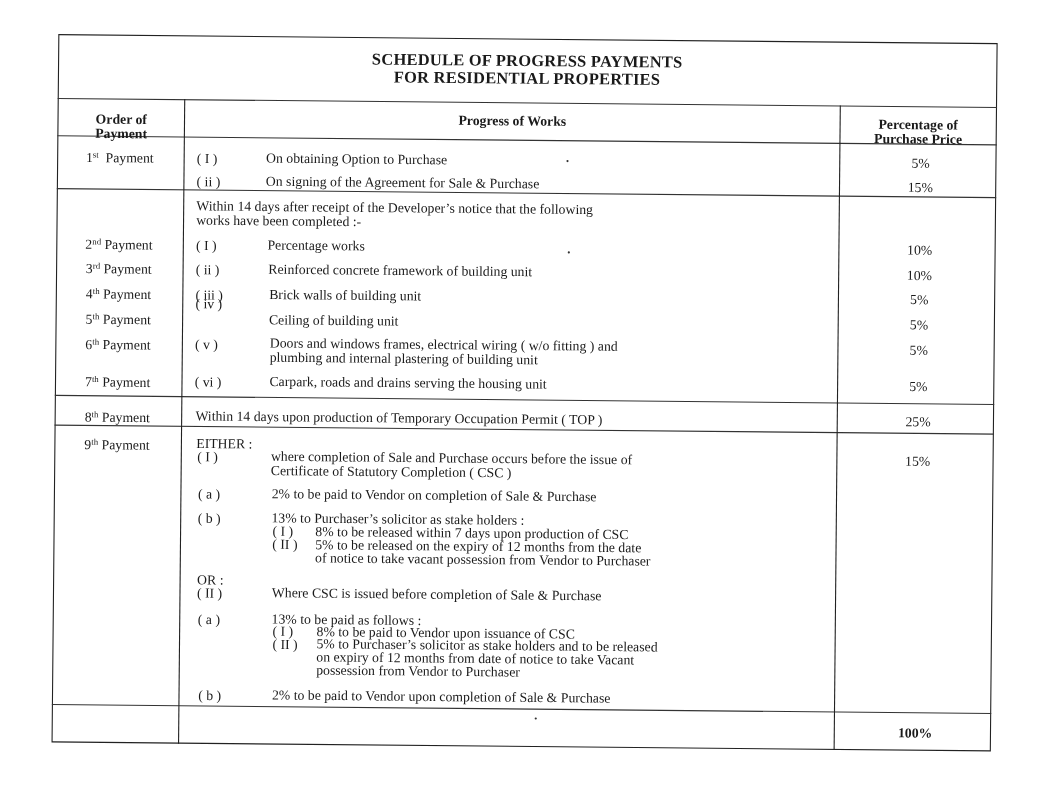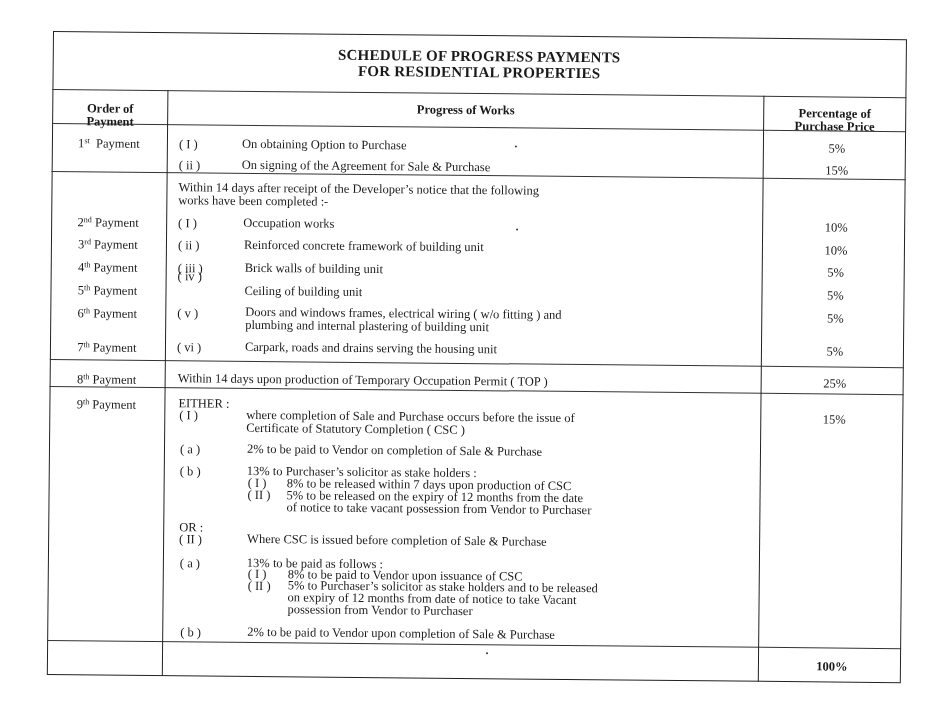--- a/index.html
+++ b/index.html
@@ -63,21 +63,21 @@
   <div class="pct" style="top:156px;">15%</div>
   <div class="dot" style="left:516px; top:141px;"></div>
 
   <div class="t" style="left:180px; top:180px;">Within 14 days after receipt of the Developer’s notice that the following</div>
   <div class="t" style="left:180px; top:193px;">works have been completed :-</div>
 
   <div class="order" style="top:215px;">
     <span>2</span><sup>nd</sup> <span>Payment</span>
   </div>
   <div class="num" style="top:215px;">( I )</div>
-  <div class="desc" style="top:215px; left:245px;">Occupation works</div>
+  <div class="desc" style="top:215px; left:245px;">Percentage works</div>
   <div class="pct" style="top:213px;">10%</div>
   <div class="dot" style="left:518px; top:224px;"></div>
 
   <div class="order" style="top:237px;">
     <span>3</span><sup>rd</sup> <span>Payment</span>
   </div>
   <div class="num" style="top:237px;">( ii )</div>
   <div class="desc" style="top:237px; left:246px;">Reinforced concrete framework of building unit</div>
   <div class="pct" style="top:236px;">10%</div>
 

